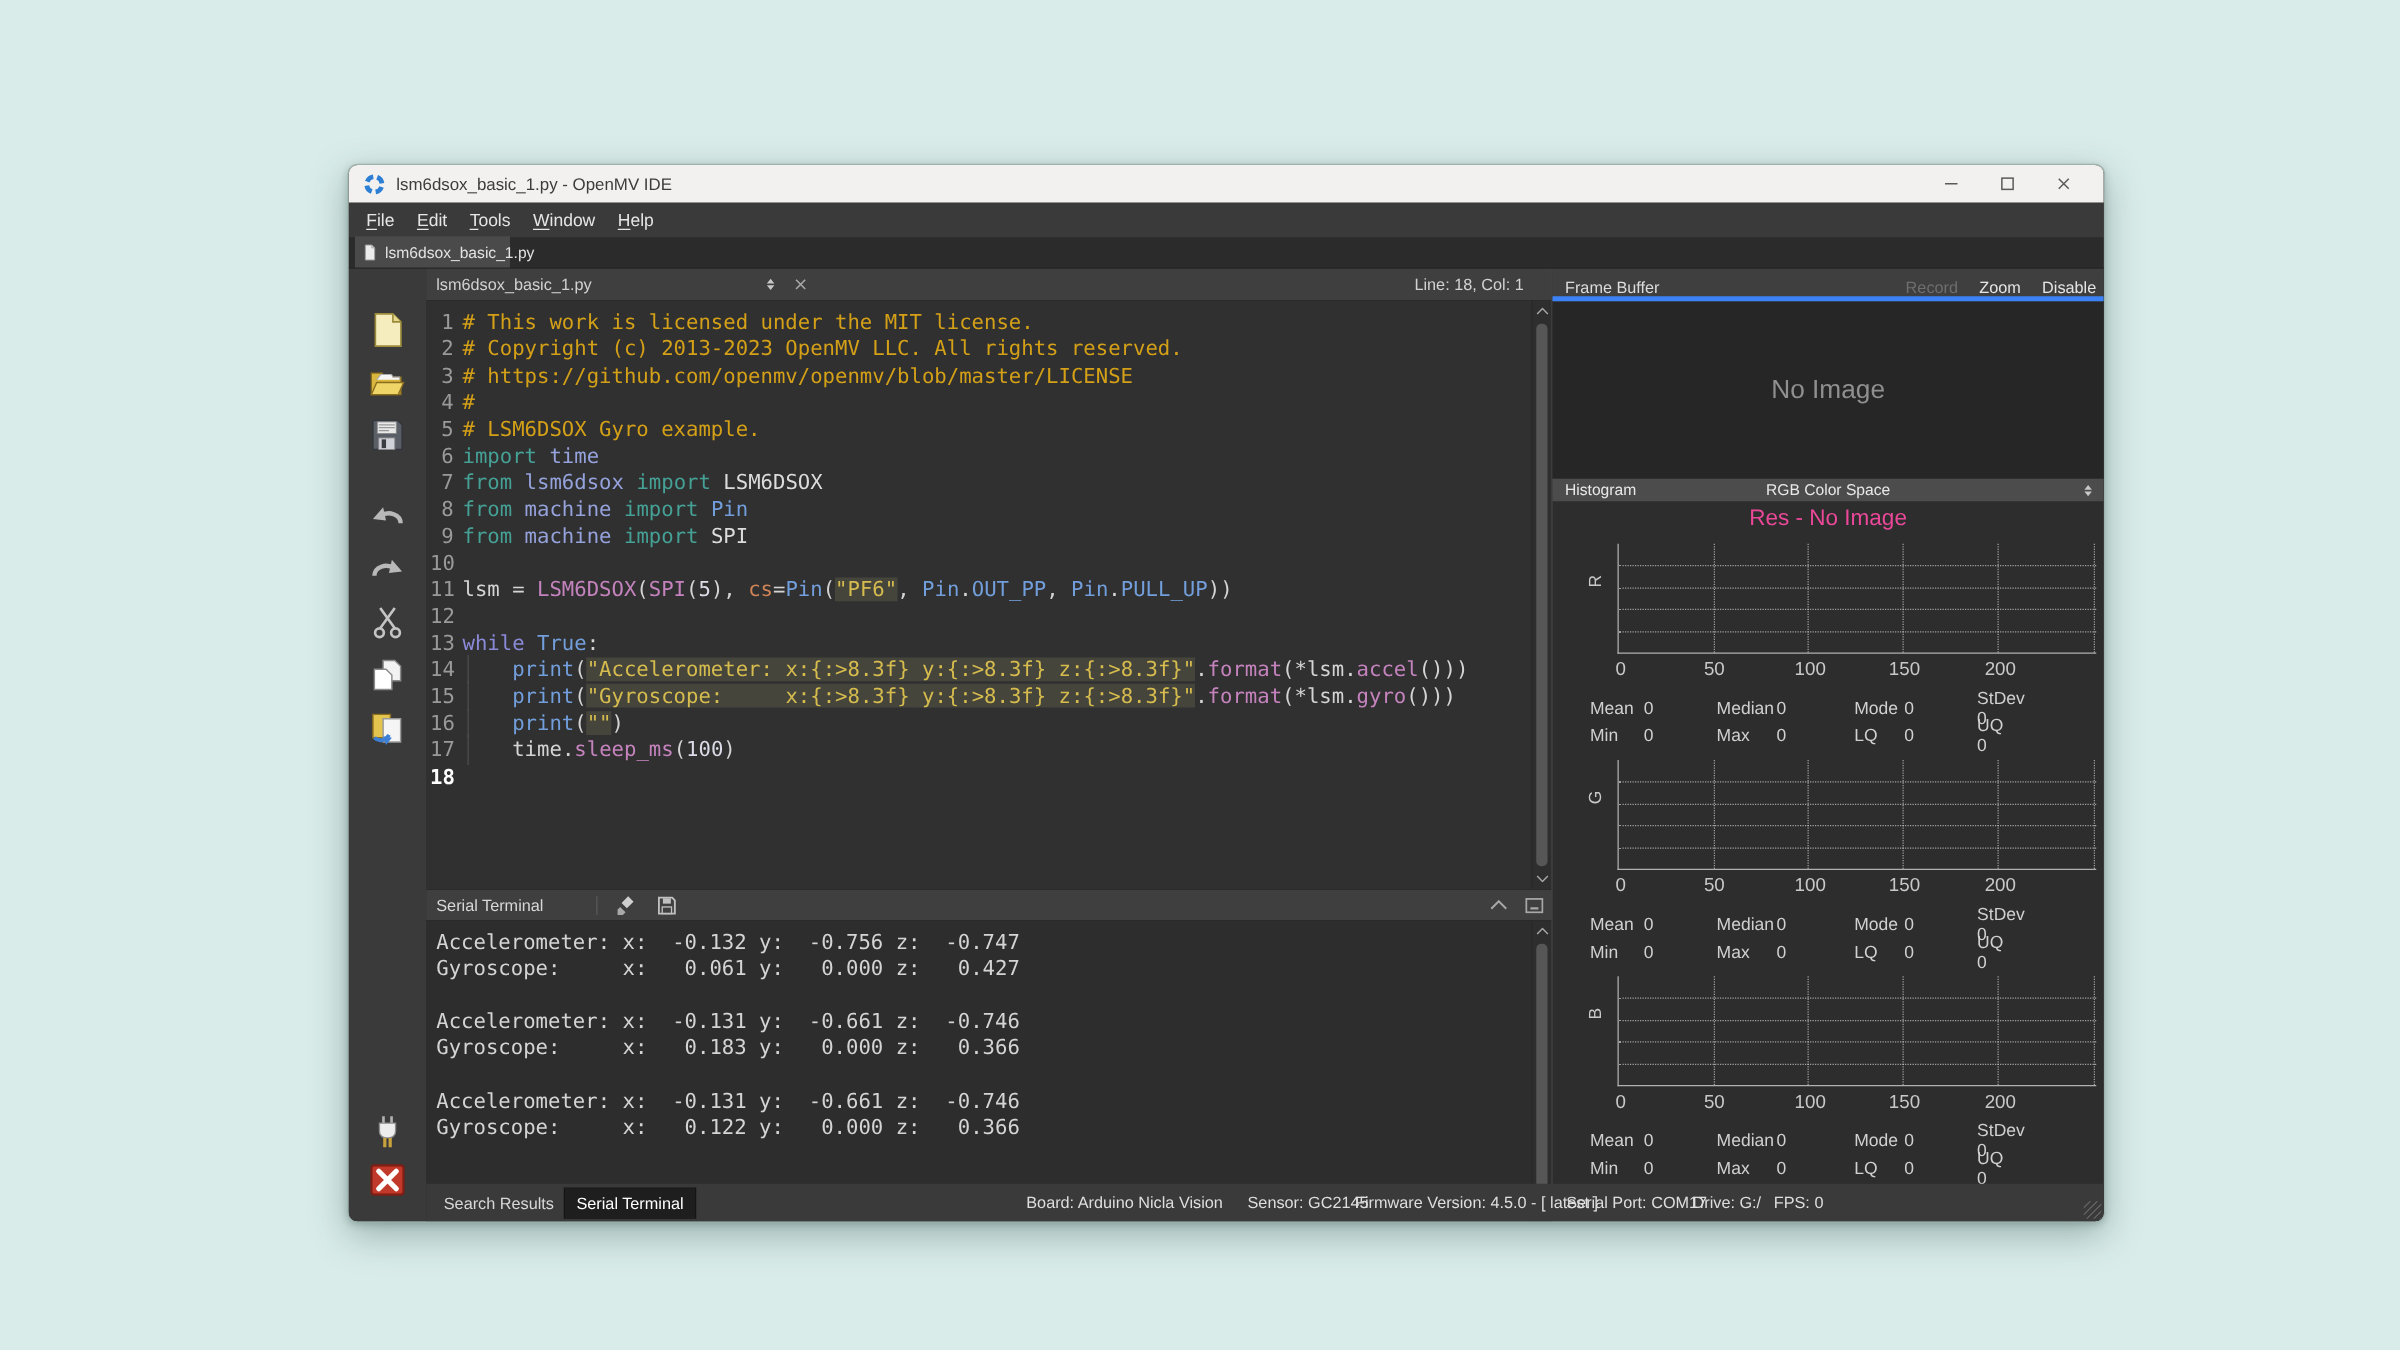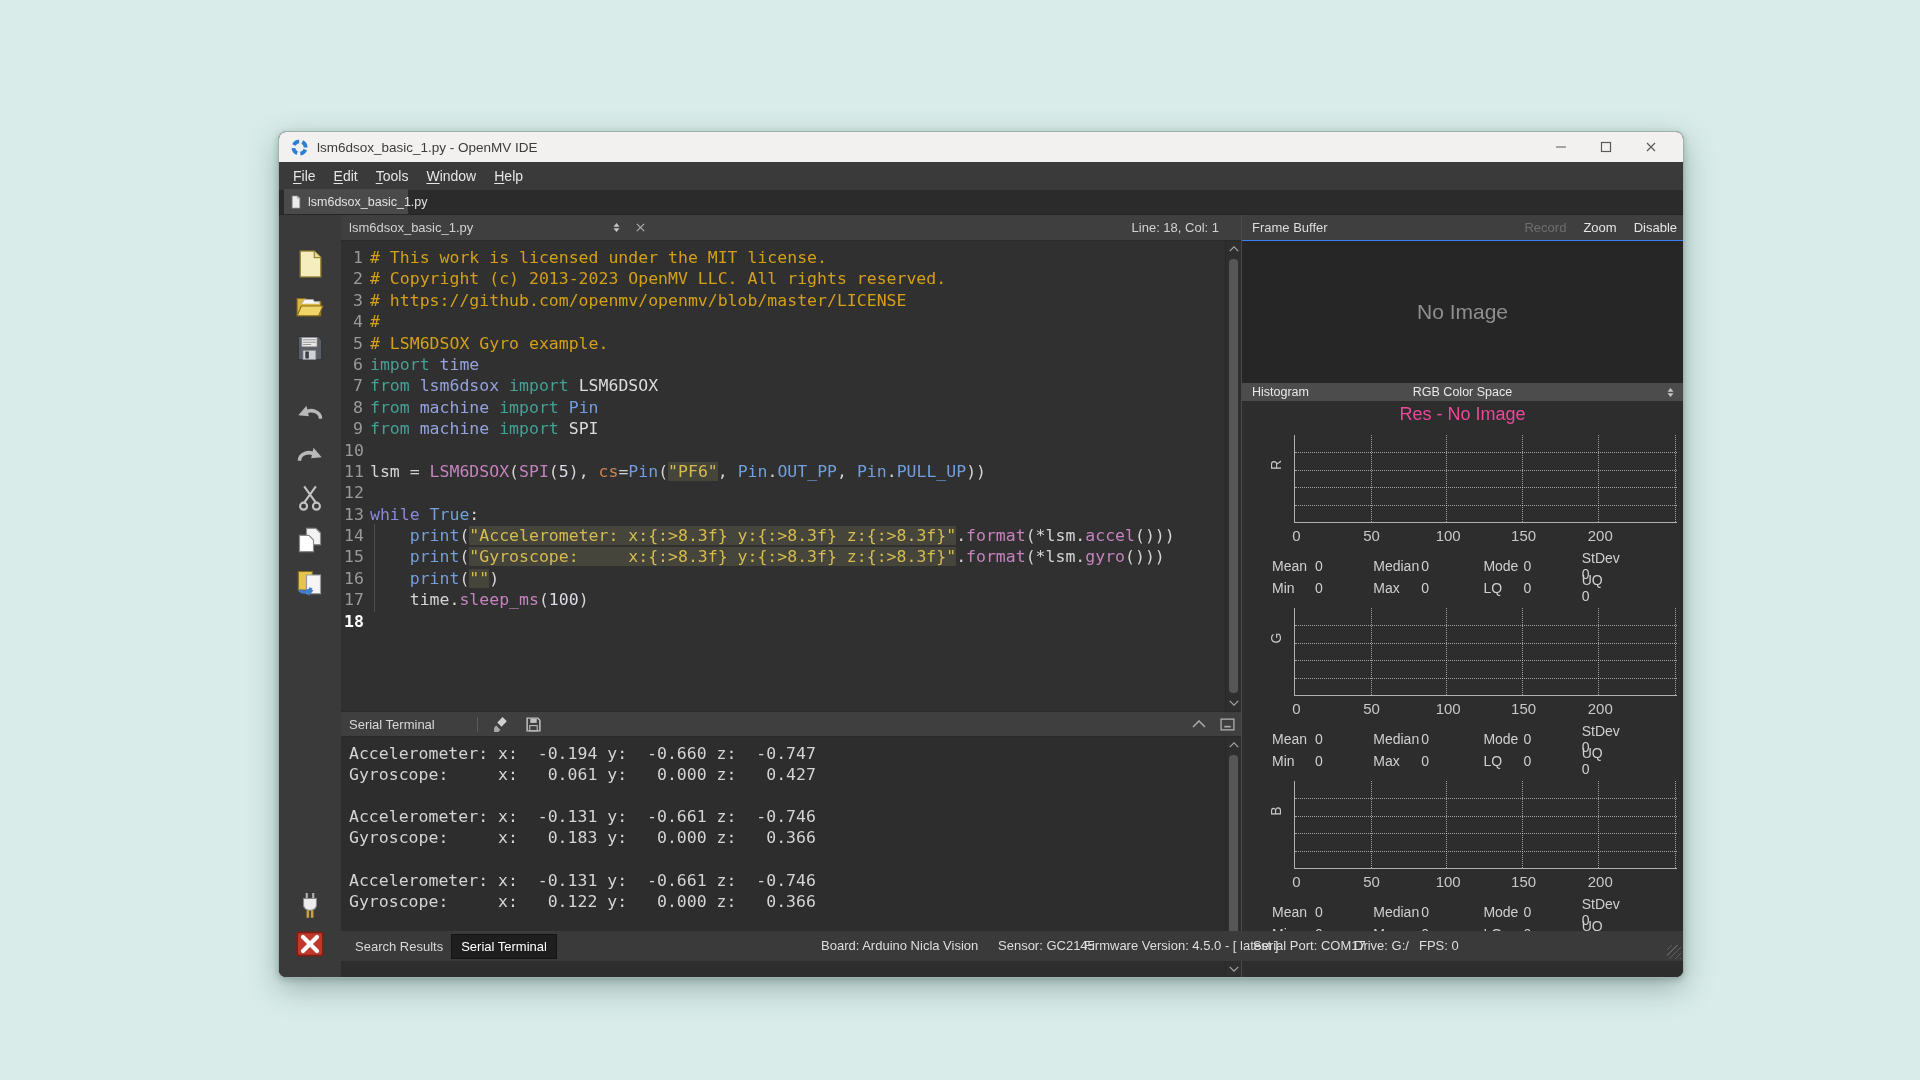--- a/index.html
+++ b/index.html
@@ -82,21 +82,21 @@
   .th-right .chev svg { width:100%; height:100%; }
   .th-right .detach { width:15px; height:13px; display:inline-flex; }
   .th-right .detach svg { width:100%; height:100%; }
 
   .terminal { position:relative; flex:1; background:#2d2d2d; overflow:hidden; }
   .term-body { padding:6px 0 0 8px; font-family:"DejaVu Sans Mono", monospace; font-size:16.5px; line-height:21.1px; color:#d4d4d4; }
   .term-line { white-space:pre; height:21.1px; }
 
   
   .panel { flex:1; background:#2d2d2d; border-left:1px solid #4a4a4a; display:flex; flex-direction:column; }
-  .panel-header { height:26px; background:#3f3f3f; border-bottom:1px solid #3b82f6; display:flex; align-items:center; position:relative; }
+  .panel-header { height:26px; background:#3f3f3f; border-bottom:4px solid #3b82f6; display:flex; align-items:flex-end; position:relative; }
   .panel-title { margin-left:10px; color:#dcdcdc; font-size:13px; }
   .panel-actions { position:absolute; right:6px; display:flex; gap:17px; font-size:13px; }
   .pa-disabled { color:#6e6e6e; }
   .pa-enabled { color:#e5e5e5; }
   .fbview { height:142px; background:#262626; display:flex; align-items:center; justify-content:center; }
   .no-image { color:#8f8f8f; font-size:21px; }
   .histbar { height:18px; background:#4c4c4c; display:flex; align-items:center; position:relative; }
   .histbar .hb-title { margin-left:10px; color:#e8e8e8; font-size:12.5px; }
   .histbar .hb-space { position:absolute; left:0; right:0; text-align:center; color:#e8e8e8; font-size:12.5px; }
   .histbar .updown { position:absolute; right:8px; width:9px; height:13px; display:inline-flex; }
@@ -114,21 +114,21 @@
   .ticks span { position:absolute; transform:translateX(-40%); color:#c8c8c8; font-size:15px; }
   .stats { position:absolute; left:30px; right:4px; top:128px; }
   .stats-row { display:flex; height:22px; align-items:center; color:#d0d0d0; font-size:14px; }
   .stat-cell { display:flex; }
   .stat-cell:nth-child(1){ width:103px; } .stat-cell:nth-child(2){ width:112px; }
   .stat-cell:nth-child(3){ width:100px; } .stat-cell:nth-child(4){ width:99px;flex-direction:column; }
   .stat-cell:nth-child(1) .sl{ min-width:43px; } .stat-cell:nth-child(2) .sl{ min-width:48px; }
   .stat-cell:nth-child(3) .sl{ min-width:40px; } .stat-cell:nth-child(4) .sl{ min-width:42px; }
 
   
-  .statusbar { position:absolute; left:62px; right:0; bottom:16px; height:30px; background:#3a3a3a; }
+  .statusbar { position:absolute; left:62px; right:0; bottom:0; height:30px; background:#3a3a3a; }
   .sb-tabs { position:absolute; left:5px; top:0; height:30px; display:flex; align-items:center; }
   .sb-tab { color:#d8d8d8; font-size:13px; padding:4px 9px; }
   .sb-tab.active { background:#1e1e1e; color:#ffffff; outline:1px solid #141414; }
   .sb-item { position:absolute; top:7px; color:#dedede; font-size:13px; white-space:nowrap; }
   .grip { position:absolute; right:2px; bottom:2px; width:14px; height:14px;
     background:repeating-linear-gradient(135deg, transparent 0 3px, rgba(255,255,255,.18) 3px 4px); }
 </style>
 </head>
 <body>
 
@@ -345,21 +345,21 @@
               <svg viewBox="0 0 14 12">
                 <rect x="1" y="1" width="12" height="10" fill="none" stroke="#a8a8a8" stroke-width="1.3"></rect>
                 <path d="M4 8h6" stroke="#a8a8a8" stroke-width="1.6"></path>
               </svg>
             </span>
         </span>
       </div>
 
       <div class="terminal">
         <div class="term-body" id="terminal-body">
-            <div class="term-line">Accelerometer: x:  -0.194 y:  -0.660 z:  -0.747</div>
+            <div class="term-line">Accelerometer: x:  -0.132 y:  -0.756 z:  -0.747</div>
             <div class="term-line">Gyroscope:     x:   0.061 y:   0.000 z:   0.427</div>
             <div class="term-line"> </div>
             <div class="term-line">Accelerometer: x:  -0.131 y:  -0.661 z:  -0.746</div>
             <div class="term-line">Gyroscope:     x:   0.183 y:   0.000 z:   0.366</div>
             <div class="term-line"> </div>
             <div class="term-line">Accelerometer: x:  -0.131 y:  -0.661 z:  -0.746</div>
             <div class="term-line">Gyroscope:     x:   0.122 y:   0.000 z:   0.366</div>
           </div>
         <div class="vscroll">
           <span class="arr" style="top:0">

